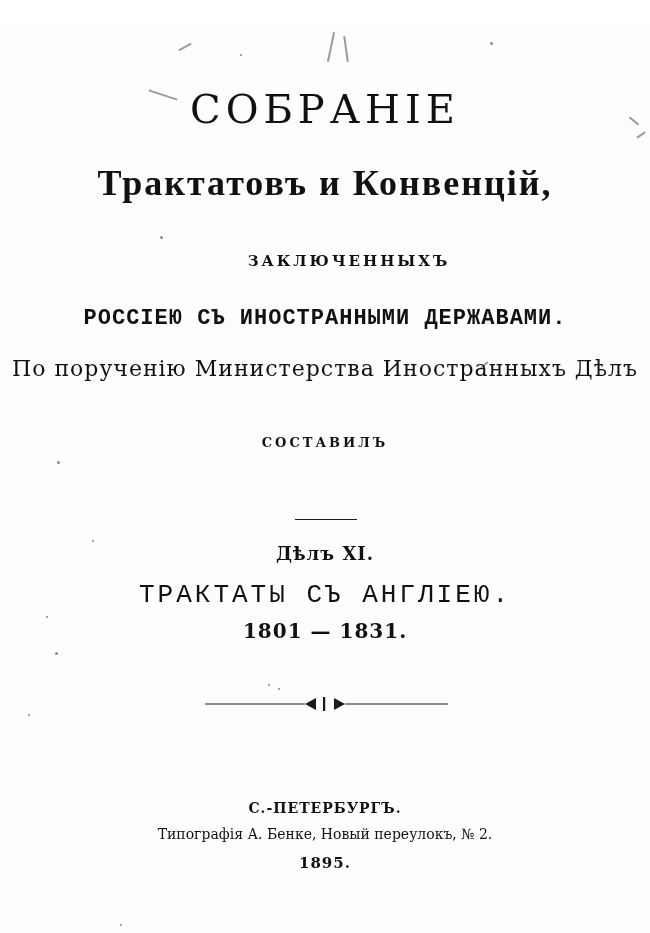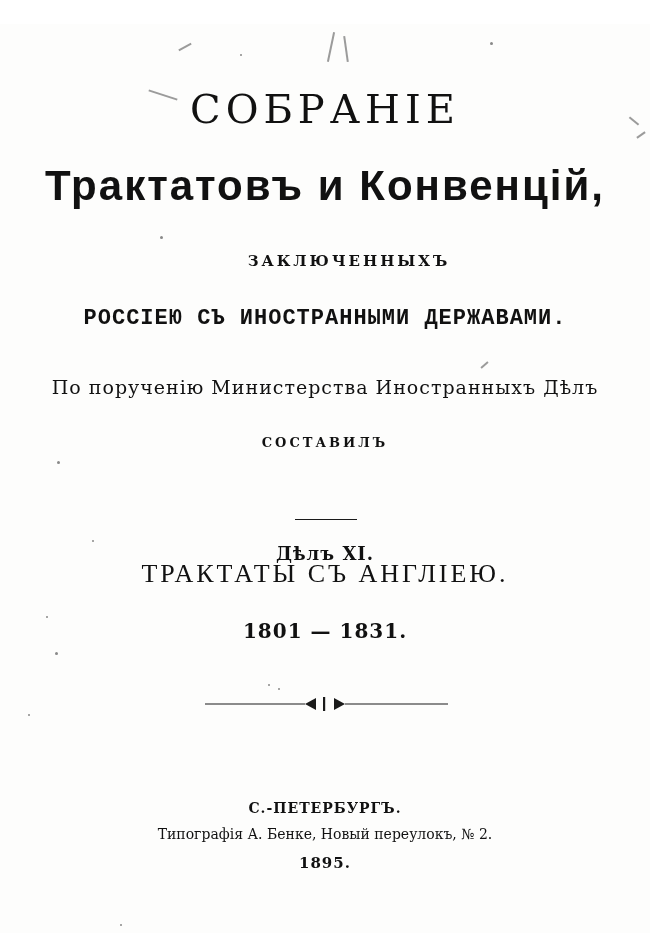--- a/index.html
+++ b/index.html
@@ -43,43 +43,43 @@
 
   .line-main-title {
     top: 62px;
     font-size: 40px;
     letter-spacing: 5px;
     font-family: "DejaVu Serif", serif;
     font-weight: 400;
   }
   .line-subtitle {
     top: 138px;
-    font-size: 42px;
+    font-size: 36px;
     letter-spacing: 2px;
-    font-family: Liberation Sans, sans-serif;
+    font-family: Liberation Serif, serif;
     font-weight: 700;
   }
   .line-concluded {
     top: 228px;
     font-size: 15px;
     letter-spacing: 3px;
     font-family: "DejaVu Serif", serif;
     font-weight: 700;
     padding-left: 24px;
   }
   .line-russia {
     top: 282px;
     font-size: 22px;
     letter-spacing: 1px;
     font-family: Liberation Mono, monospace;
     font-weight: 700;
   }
   .line-ministry {
-    top: 352px;
-    font-size: 19px;
+    top: 332px;
+    font-size: 22px;
     letter-spacing: 1px;
     font-family: "DejaVu Serif", serif;
     font-weight: 400;
   }
   .line-compiled {
     top: 411px;
     font-size: 13px;
     letter-spacing: 3px;
     font-family: "DejaVu Serif", serif;
     font-weight: 700;
@@ -102,24 +102,24 @@
   }
 
   .line-volume {
     top: 519px;
     font-size: 18px;
     letter-spacing: 1px;
     font-family: "DejaVu Serif", serif;
     font-weight: 700;
   }
   .line-treaties {
-    top: 535px;
+    top: 556px;
     font-size: 26px;
     letter-spacing: 3px;
-    font-family: Liberation Serif, serif;
+    font-family: Liberation Mono, monospace;
     font-weight: 400;
   }
   .line-years {
     top: 595px;
     font-size: 20px;
     letter-spacing: 1px;
     font-family: "DejaVu Serif", serif;
     font-weight: 700;
   }
 

